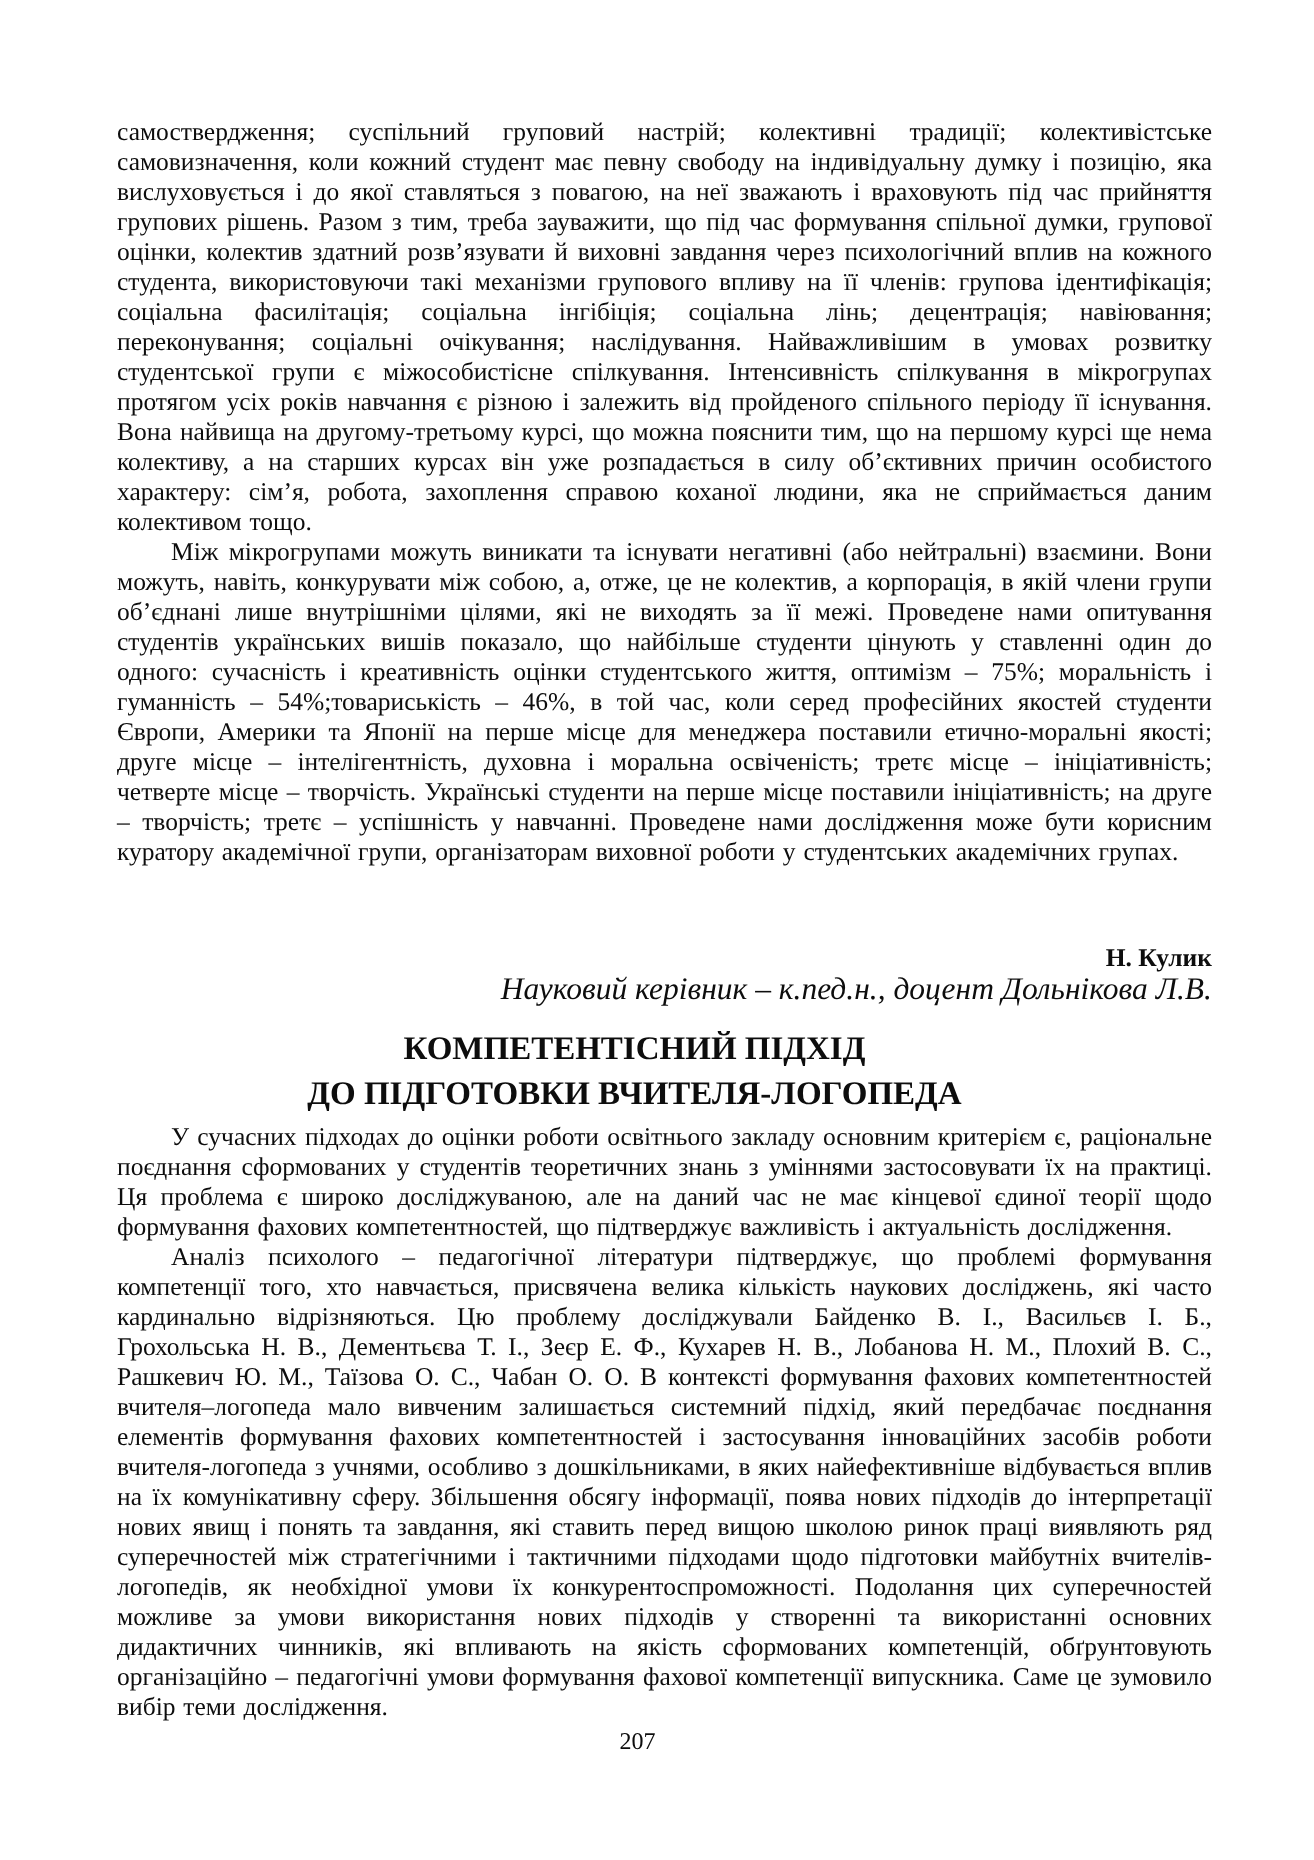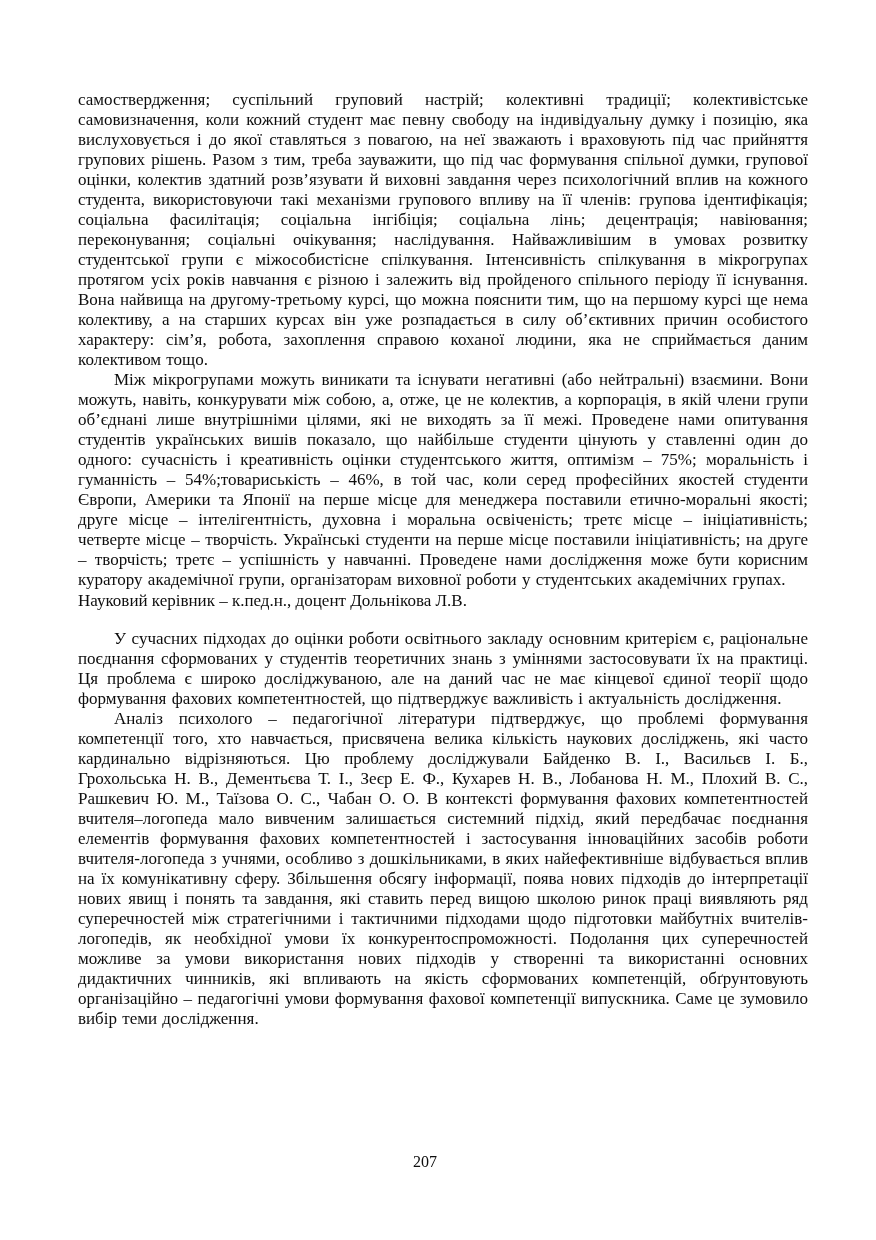--- a/index.html
+++ b/index.html
@@ -25,44 +25,44 @@
   p.body {
     margin: 0;
     font-size: 17px;
     line-height: 20px;
     text-align: justify;
     text-indent: 36px;
     word-spacing: 1px;
   }
   p.body.noindent {
     text-indent: 0;
-    margin-top: 12px;
   }
   p.byline {
     margin: 50px 0 0 0;
     font-size: 17px;
     line-height: 21px;
     font-weight: bold;
     text-align: right;
   }
   p.supervisor {
     margin: 0;
-    font-size: 17px;
+    font-size: 21px;
     line-height: 21px;
-    text-align: left;
+    font-style: italic;
+    text-align: right;
   }
   h1.title {
     margin: 14px 40px 0 0;
     font-size: 22px;
     line-height: 30px;
     font-weight: bold;
     text-align: center;
   }
   p.article-first {
-    margin-top: 18px;
+    margin-top: 4px;
   }
   .pagenum {
     position: absolute;
     top: 1152px;
     left: 4px;
     width: 842px;
     text-align: center;
     font-size: 16px;
     line-height: 20px;
   }
@@ -70,23 +70,25 @@
 </head>
 <body>
 
 <div class="page">
   <div class="content">
 
     <p class="body noindent">самоствердження; суспільний груповий настрій; колективні традиції; колективістське самовизначення, коли кожний студент має певну свободу на індивідуальну думку і позицію, яка вислуховується і до якої ставляться з повагою, на неї зважають і враховують під час прийняття групових рішень. Разом з тим, треба зауважити, що під час формування спільної думки, групової оцінки, колектив здатний розв’язувати й виховні завдання через психологічний вплив на кожного студента, використовуючи такі механізми групового впливу на її членів: групова ідентифікація; соціальна фасилітація; соціальна інгібіція; соціальна лінь; децентрація; навіювання; переконування; соціальні очікування; наслідування. Найважливішим в умовах розвитку студентської групи є міжособистісне спілкування. Інтенсивність спілкування в мікрогрупах протягом усіх років навчання є різною і залежить від пройденого спільного періоду її існування. Вона найвища на другому-третьому курсі, що можна пояснити тим, що на першому курсі ще нема колективу, а на старших курсах він уже розпадається в силу об’єктивних причин особистого характеру: сім’я, робота, захоплення справою коханої людини, яка не сприймається даним колективом тощо.</p>
 
     <p class="body">Між мікрогрупами можуть виникати та існувати негативні (або нейтральні) взаємини. Вони можуть, навіть, конкурувати між собою, а, отже, це не колектив, а корпорація, в якій члени групи об’єднані лише внутрішніми цілями, які не виходять за її межі. Проведене нами опитування студентів українських вишів показало, що найбільше студенти цінують у ставленні один до одного: сучасність і креативність оцінки студентського життя, оптимізм – 75%; моральність і гуманність – 54%;товариськість – 46%, в той час, коли серед професійних якостей студенти Європи, Америки та Японії на перше місце для менеджера поставили етично-моральні якості; друге місце – інтелігентність, духовна і моральна освіченість; третє місце – ініціативність; четверте місце – творчість. Українські студенти на перше місце поставили ініціативність; на друге – творчість; третє – успішність у навчанні. Проведене нами дослідження може бути корисним куратору академічної групи, організаторам виховної роботи у студентських академічних групах.</p>
 
+    <p class="byline">Н. Кулик</p>
 
     <p class="supervisor">Науковий керівник – к.пед.н., доцент Дольнікова Л.В.</p>
 
+    <h1 class="title"><span>КОМПЕТЕНТІСНИЙ ПІДХІД</span><br><span>ДО ПІДГОТОВКИ ВЧИТЕЛЯ-ЛОГОПЕДА</span></h1>
 
     <p class="body article-first">У сучасних підходах до оцінки роботи освітнього закладу основним критерієм є, раціональне поєднання сформованих у студентів теоретичних знань з уміннями застосовувати їх на практиці. Ця проблема є широко досліджуваною, але на даний час не має кінцевої єдиної теорії щодо формування фахових компетентностей, що підтверджує важливість і актуальність дослідження.</p>
 
     <p class="body">Аналіз психолого – педагогічної літератури підтверджує, що проблемі формування компетенції того, хто навчається, присвячена велика кількість наукових досліджень, які часто кардинально відрізняються. Цю проблему досліджували Байденко В. І., Васильєв І. Б., Грохольська Н. В., Дементьєва Т. І., Зеєр Е. Ф., Кухарев Н. В., Лобанова Н. М., Плохий В. С., Рашкевич Ю. М., Таїзова О. С., Чабан О. О. В контексті формування фахових компетентностей вчителя–логопеда мало вивченим залишається системний підхід, який передбачає поєднання елементів формування фахових компетентностей і застосування інноваційних засобів роботи вчителя-логопеда з учнями, особливо з дошкільниками, в яких найефективніше відбувається вплив на їх комунікативну сферу. Збільшення обсягу інформації, поява нових підходів до інтерпретації нових явищ і понять та завдання, які ставить перед вищою школою ринок праці виявляють ряд суперечностей між стратегічними і тактичними підходами щодо підготовки майбутніх вчителів-логопедів, як необхідної умови їх конкурентоспроможності. Подолання цих суперечностей можливе за умови використання нових підходів у створенні та використанні основних дидактичних чинників, які впливають на якість сформованих компетенцій, обґрунтовують організаційно – педагогічні умови формування фахової компетенції випускника. Саме це зумовило вибір теми дослідження.</p>
 
 
   </div>
 
   <div class="pagenum">207</div>
 </div>

